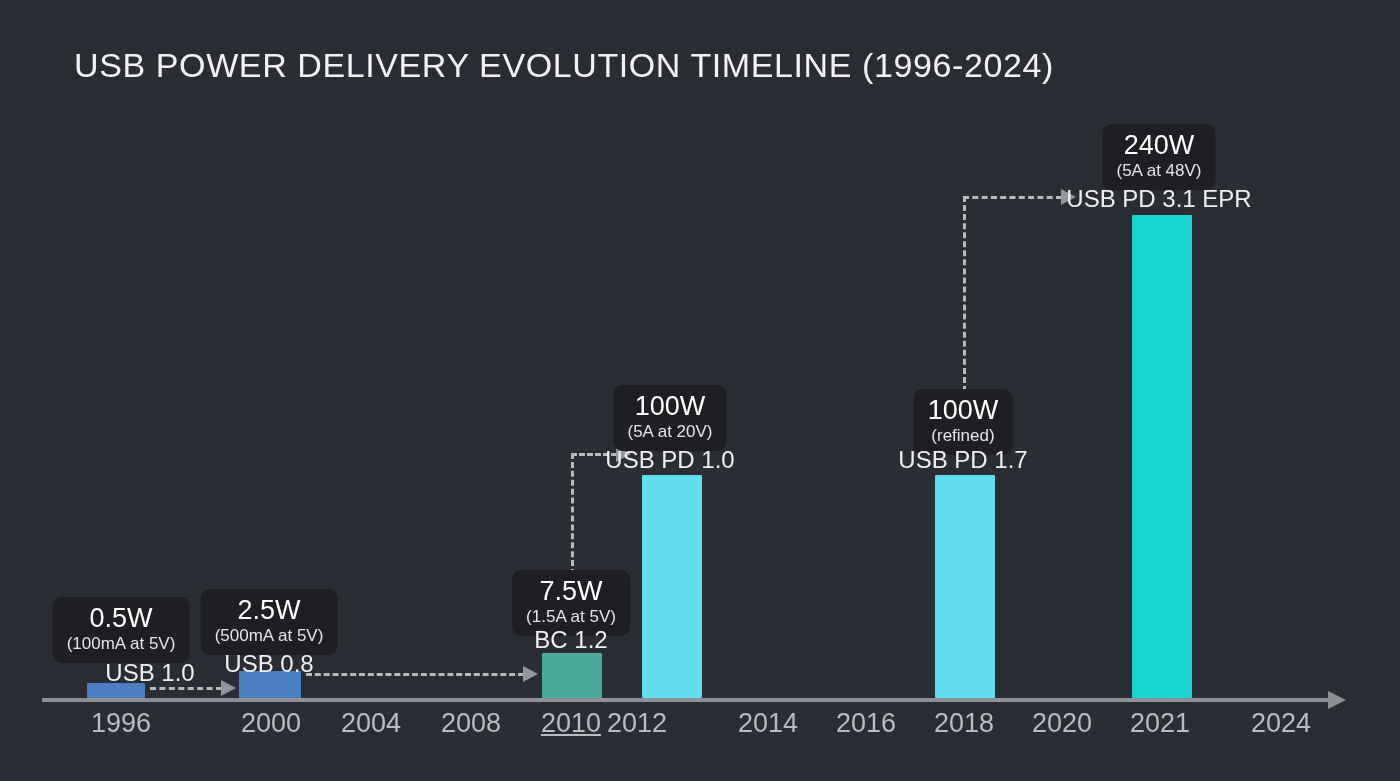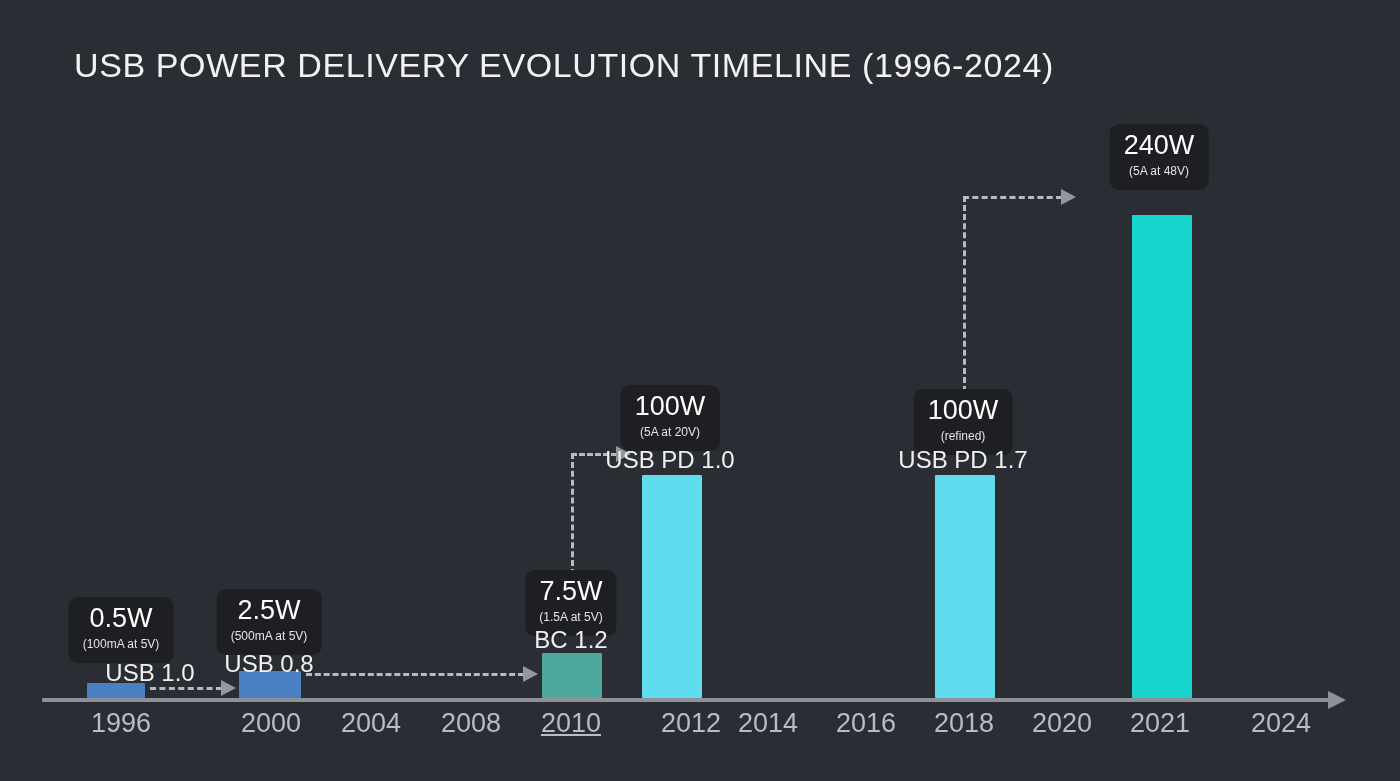--- a/index.html
+++ b/index.html
@@ -103,21 +103,21 @@
   .badge .watt {
     display: block;
     color: #ffffff;
     font-size: 27px;
     line-height: 31px;
     white-space: nowrap;
   }
   .badge .detail {
     display: block;
     color: #e2e4e7;
-    font-size: 12px;
+    font-size: 17px;
     line-height: 20px;
     white-space: nowrap;
   }
 
   
   .conn-h {
     position: absolute;
     height: 0;
     border-top: 3px dashed #b6b9be;
   }
@@ -196,27 +196,28 @@
     <div class="badge" style="left:1159px; top:124px;">
       <span class="watt">240W</span>
       <span class="detail">(5A at 48V)</span>
     </div>
 
     <div class="series-label" style="left:136px; top:659px;margin-left:14px;">USB 1.0</div>
     <div class="series-label" style="left:269px; top:650px;">USB 0.8</div>
     <div class="series-label" style="left:571px; top:626px;">BC 1.2</div>
     <div class="series-label" style="left:670px; top:446px;">USB PD 1.0</div>
     <div class="series-label" style="left:963px; top:446px;">USB PD 1.7</div>
+    <div class="series-label" style="left:1159px; top:185px;">USB PD 3.1 EPR</div>
 
     <div class="tick" style="left:121px;">1996</div>
     <div class="tick" style="left:271px;">2000</div>
     <div class="tick" style="left:371px;">2004</div>
     <div class="tick" style="left:471px;">2008</div>
     <div class="tick" style="left:571px;text-decoration:underline;">2010</div>
-    <div class="tick" style="left:691px;">2012</div>
+    <div class="tick" style="left:637px;">2012</div>
     <div class="tick" style="left:768px;">2014</div>
     <div class="tick" style="left:866px;">2016</div>
     <div class="tick" style="left:964px;">2018</div>
     <div class="tick" style="left:1062px;">2020</div>
     <div class="tick" style="left:1160px;">2021</div>
     <div class="tick" style="left:1281px;">2024</div>
 
   </div>
 </div>
 

